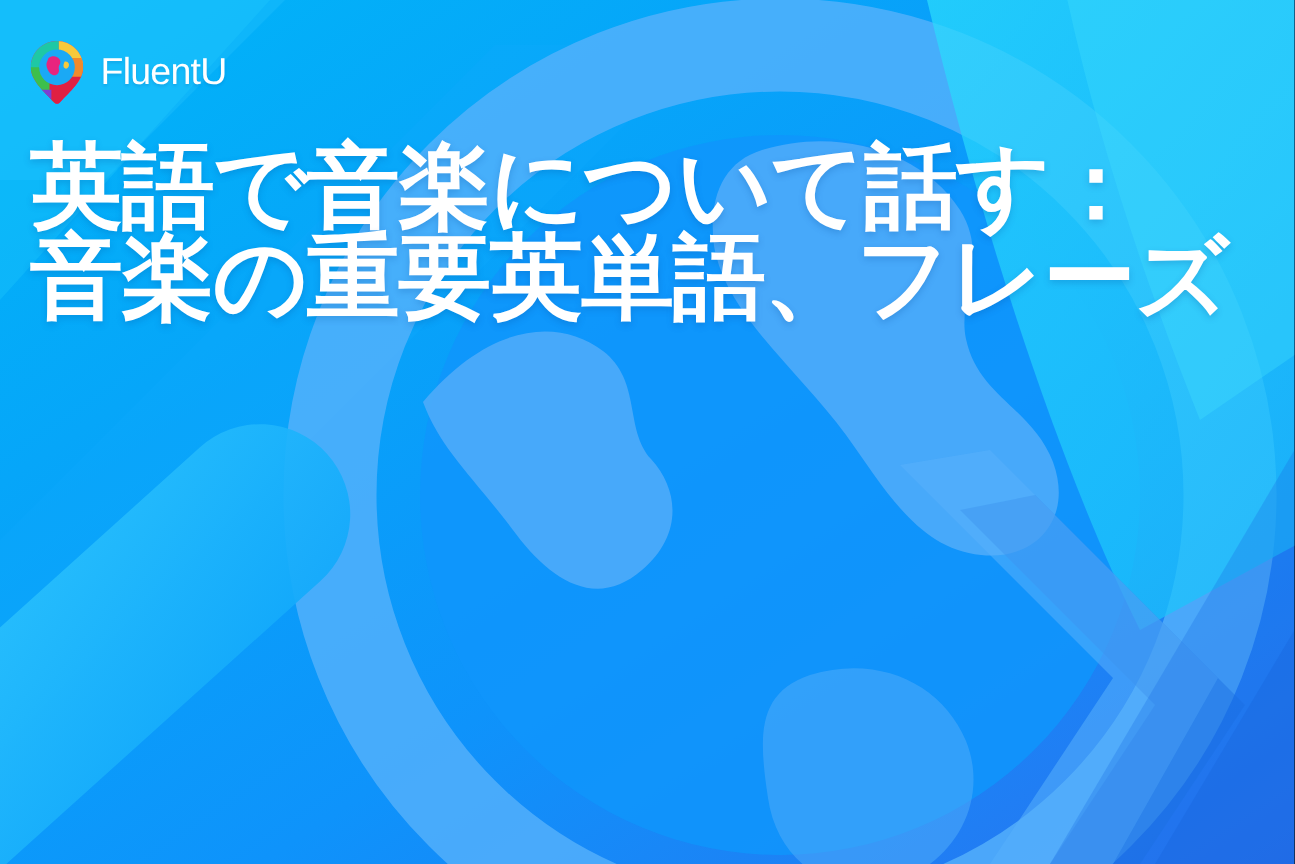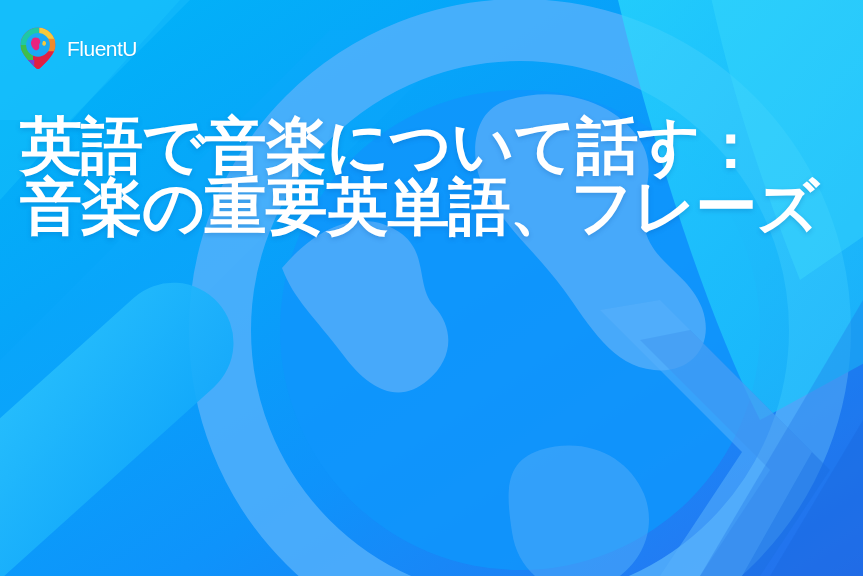--- a/index.html
+++ b/index.html
@@ -45,33 +45,33 @@
     z-index: 40;
   }
   .logo-mark {
     width: 40px;
     height: 44px;
     flex: 0 0 auto;
     display: block;
   }
   .logo-word {
     color: #ffffff;
-    font-size: 21px;
+    font-size: 25px;
     line-height: 1;
     font-weight: 400;
     letter-spacing: -0.5px;
     white-space: nowrap;
     text-shadow: 0 1px 2px rgba(0, 60, 140, 0.16);
   }
 
   
   .title-block {
     position: absolute;
     left: 20px;
-    top: 116px;
+    top: 94px;
     width: 800px;
     z-index: 40;
   }
   .hero-title {
     margin: 0;
     color: #ffffff;
     font-size: 62px;
     line-height: 0.98;
     font-weight: 700;
     letter-spacing: -1px;

